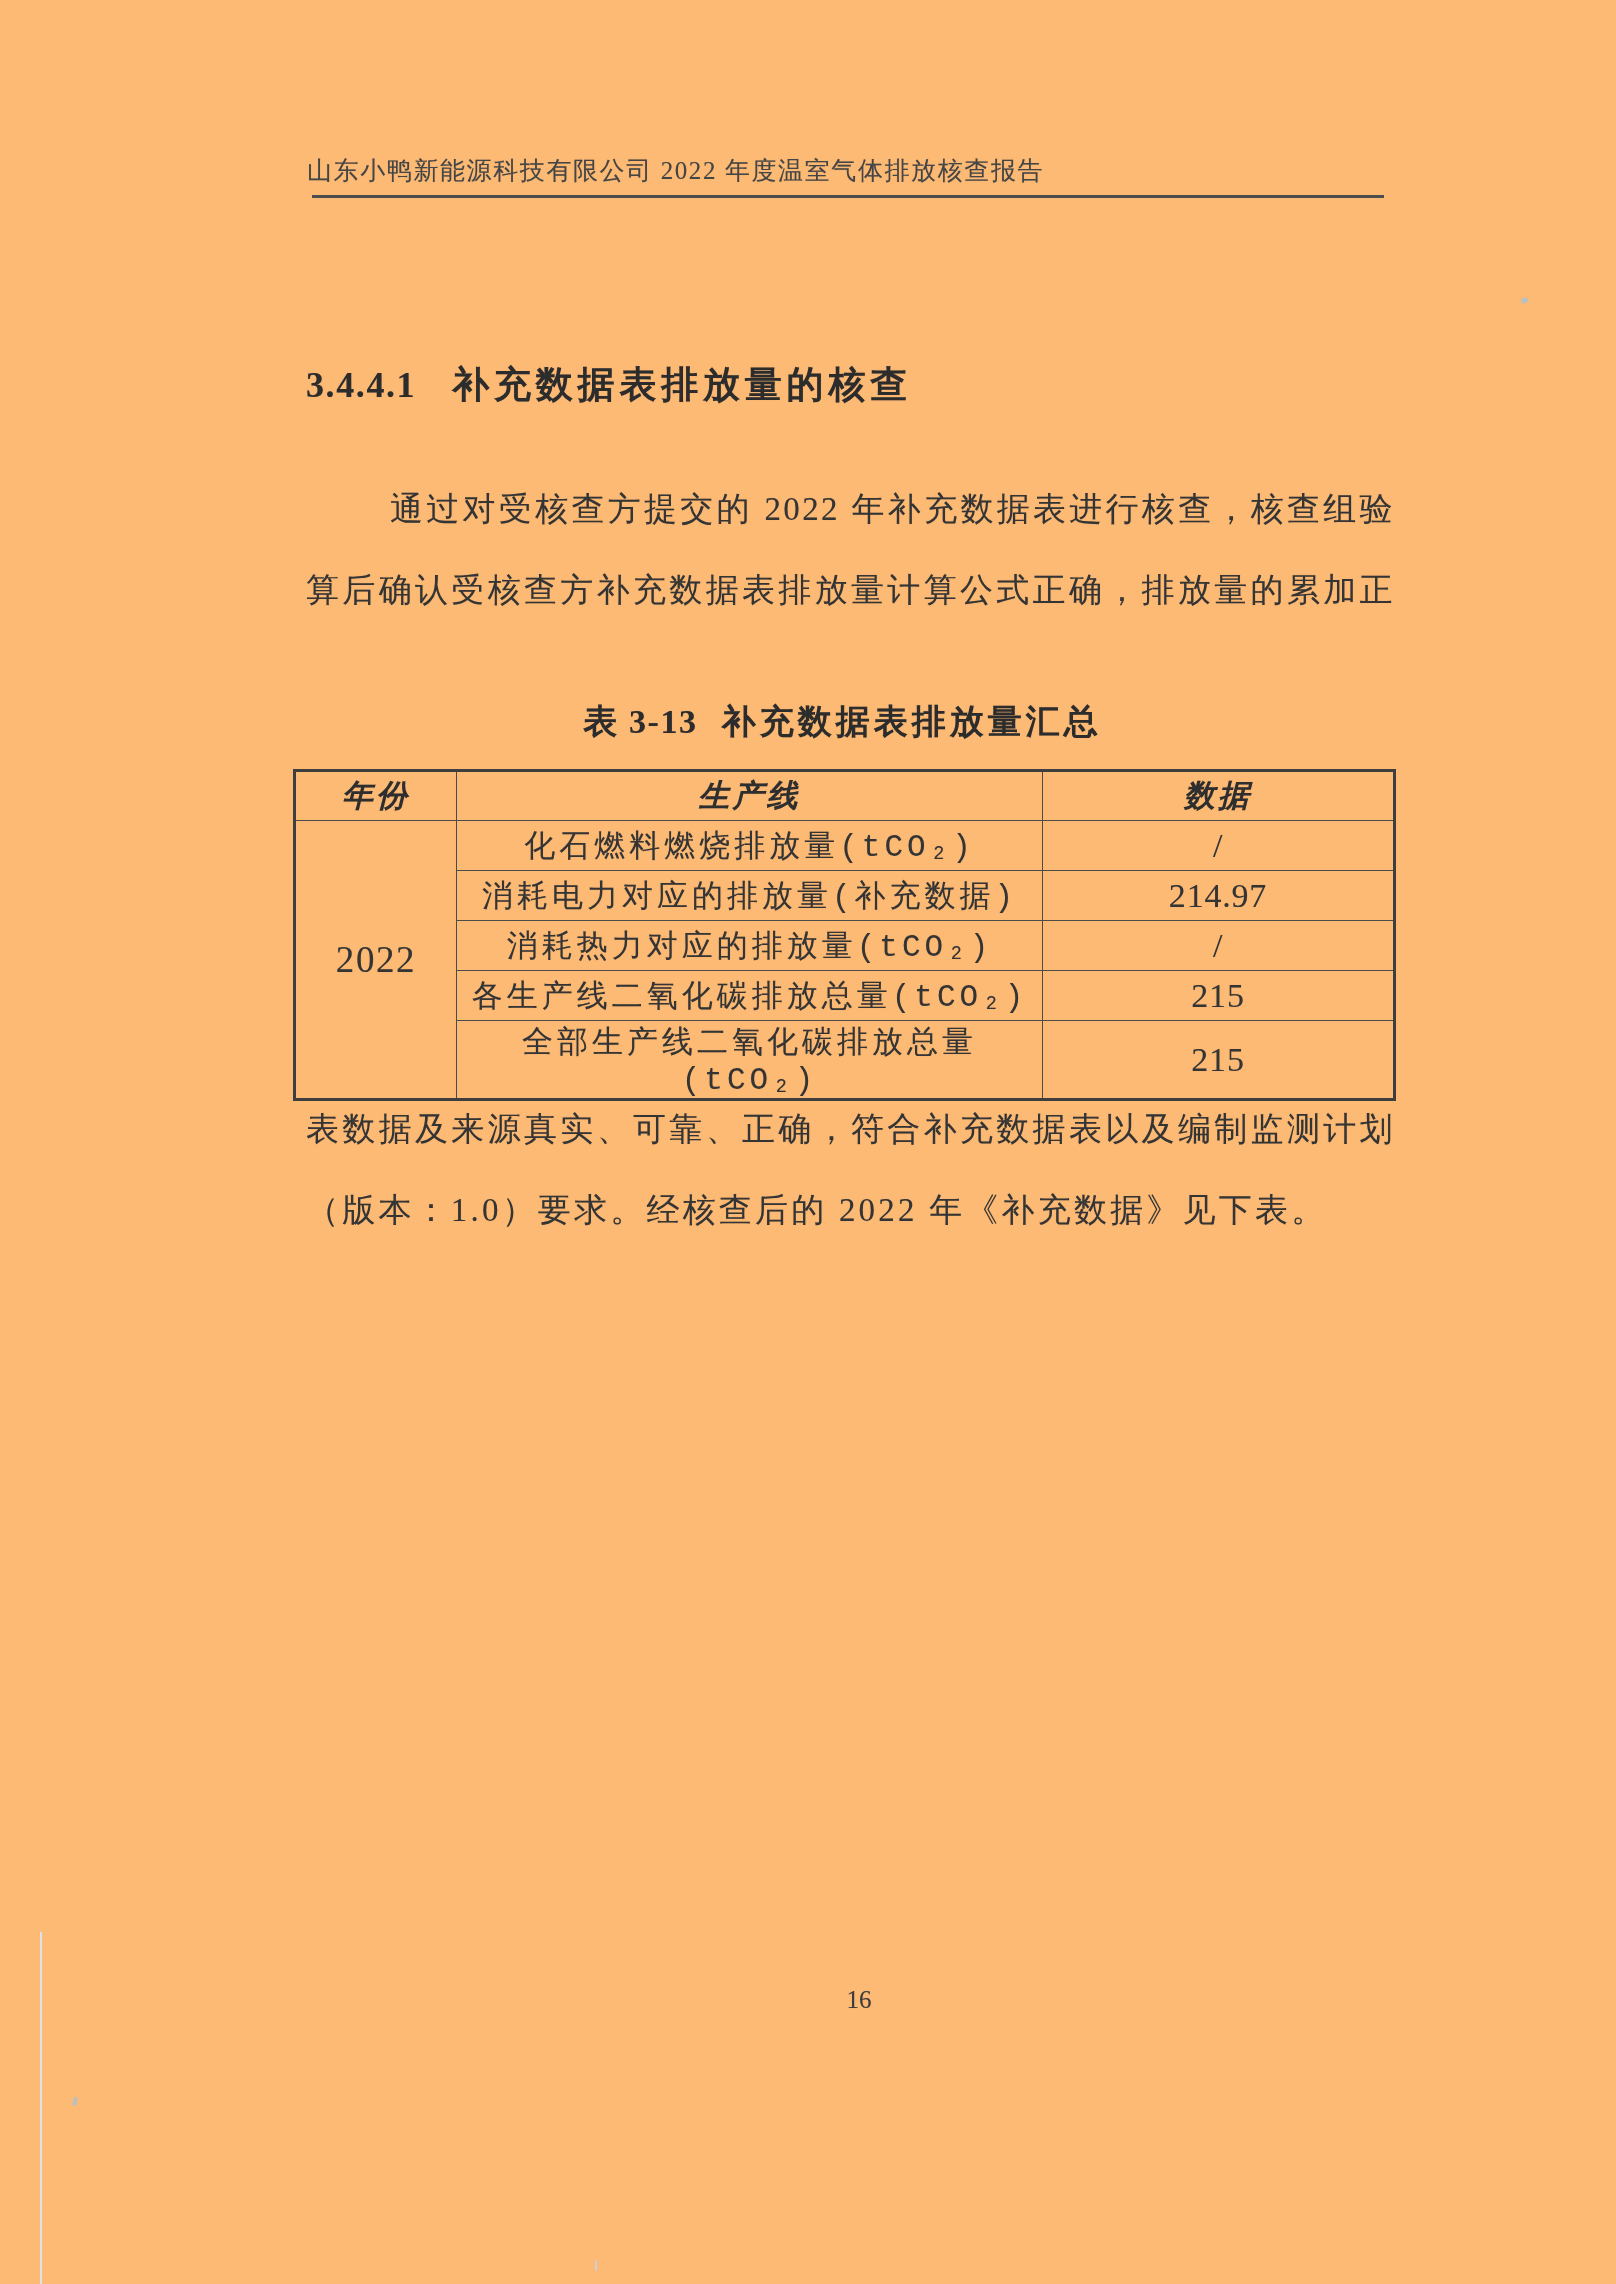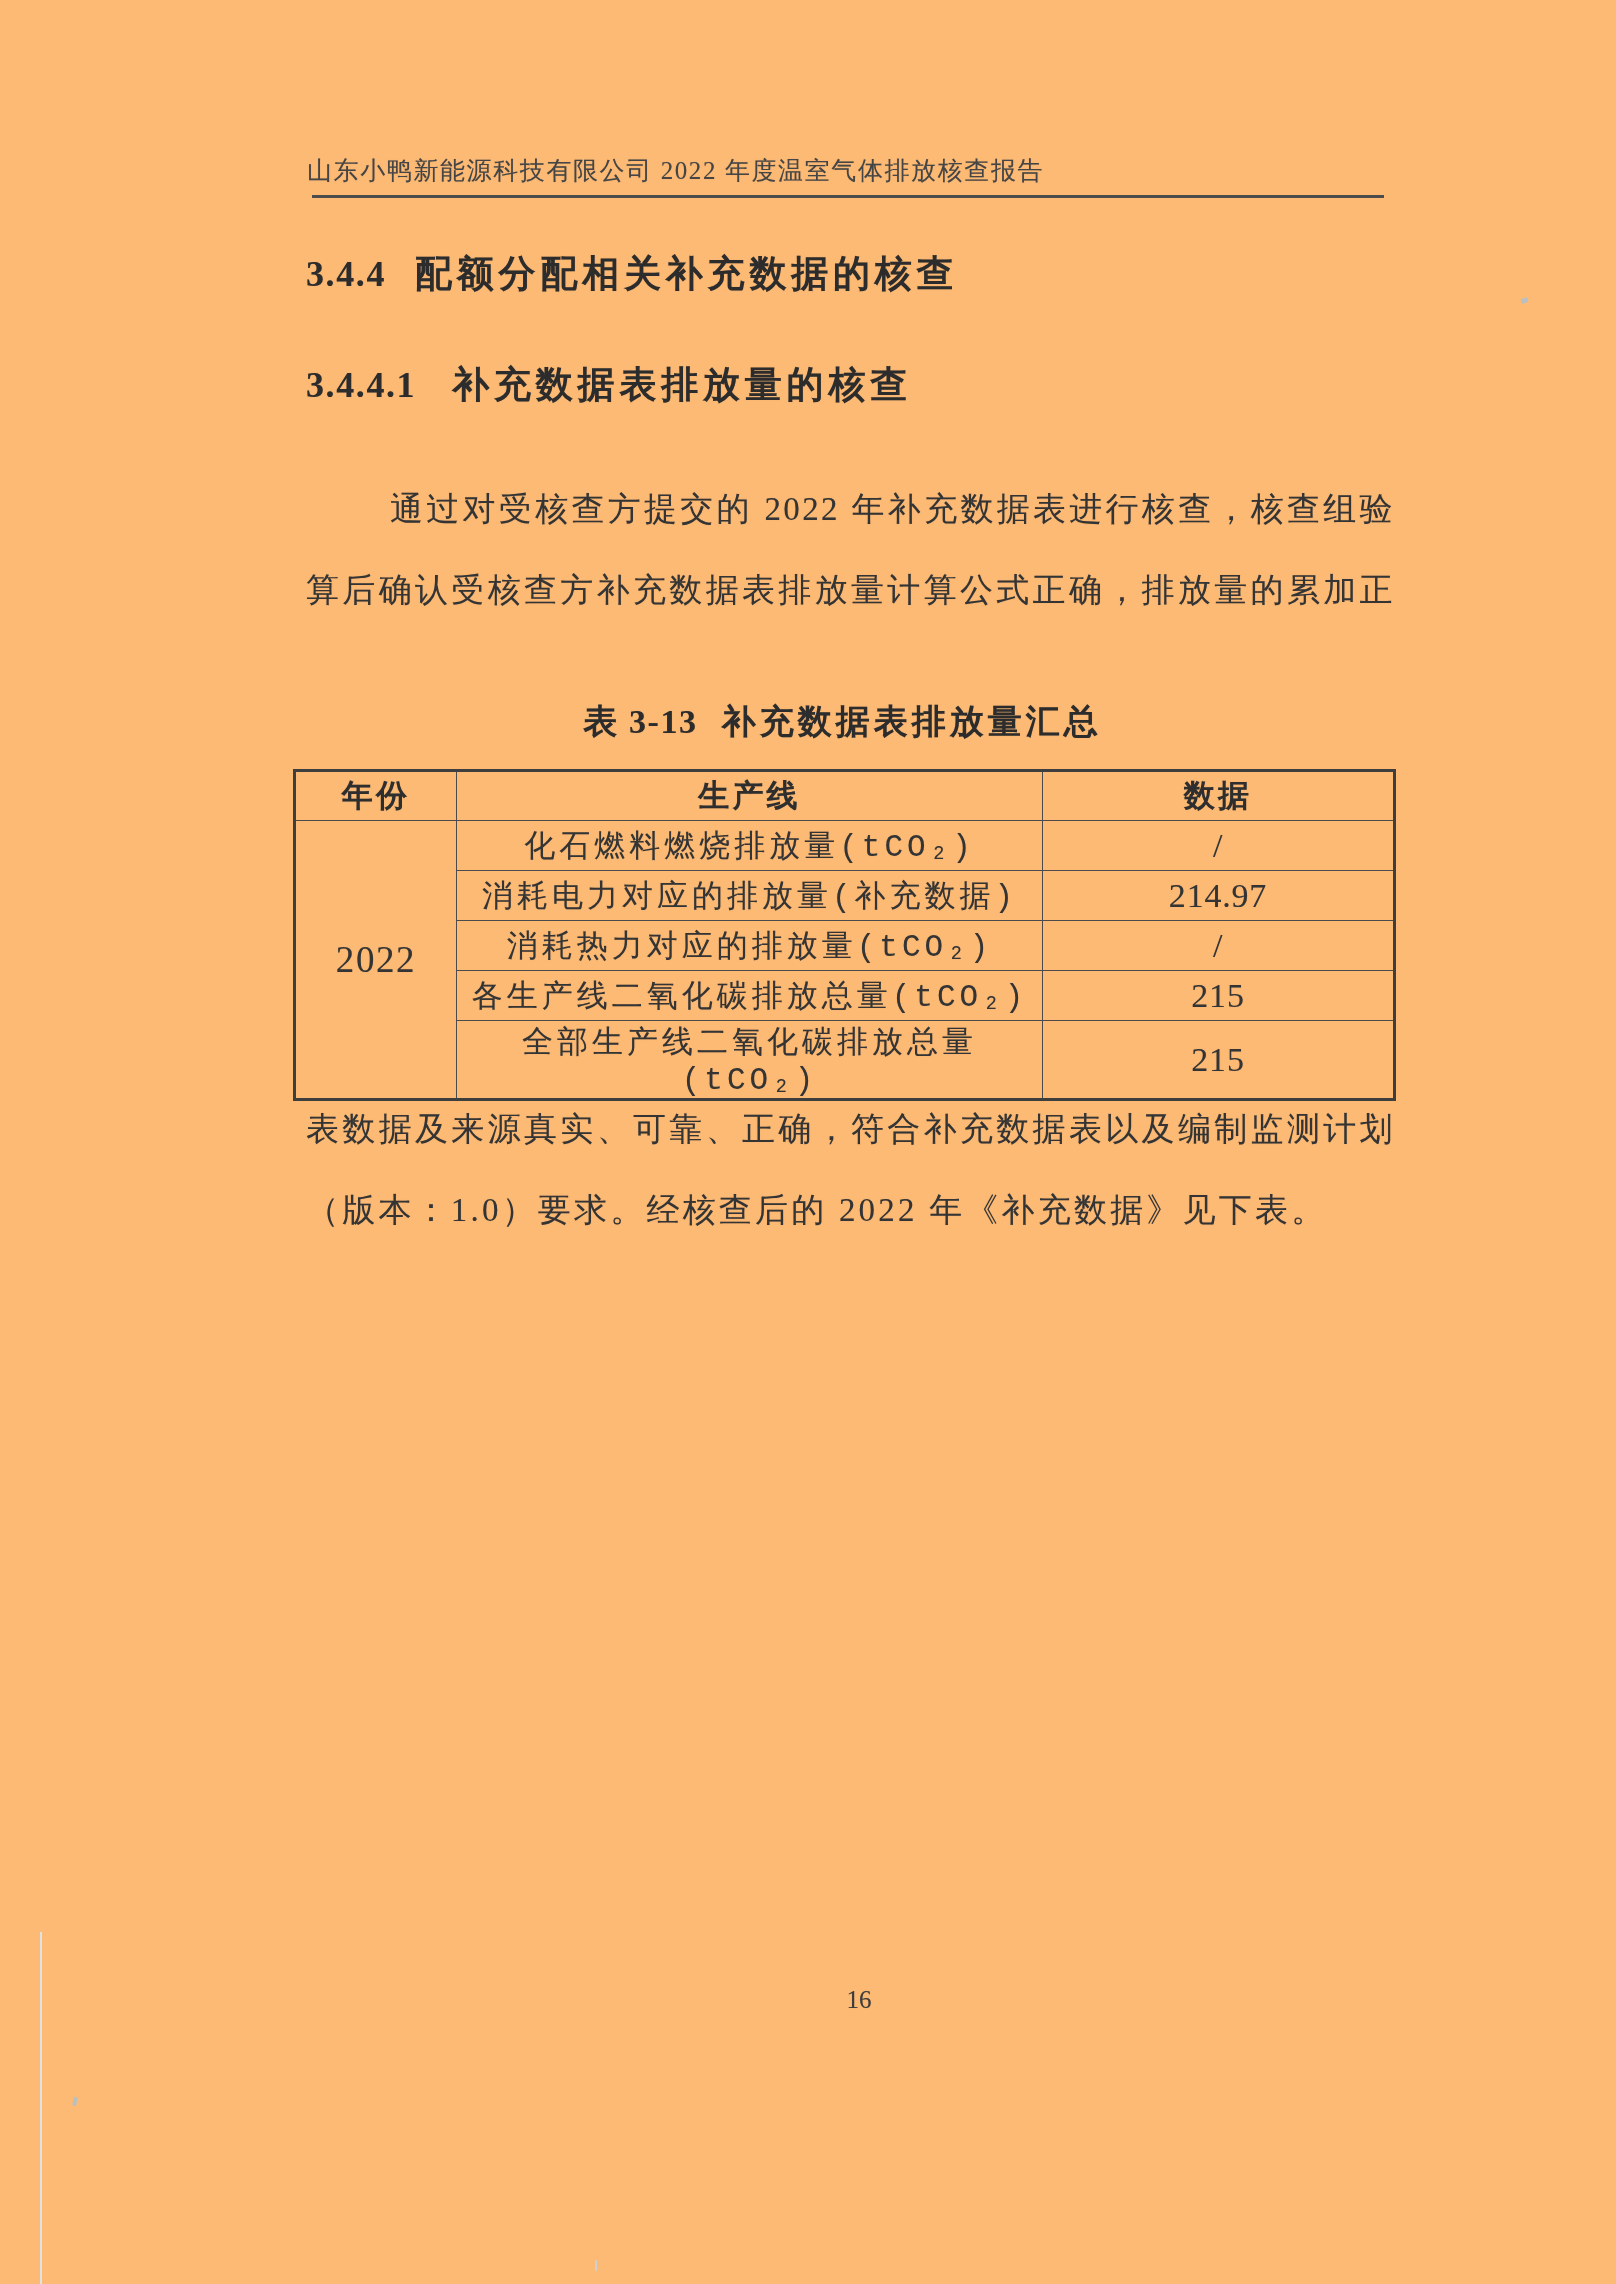--- a/index.html
+++ b/index.html
@@ -126,20 +126,21 @@
     padding: 0;
     color: #343434;
   }
   .data-table th {
     height: 48px;
     font-family: "Liberation Sans", "DejaVu Sans", sans-serif;
     font-weight: bold;
     font-size: 31px;
     letter-spacing: 3.2px;
     color: #2e2e2e;
+    font-style: italic;
   }
   .data-table td { height: 49px; }
   td.cell-name {
     font-family: Liberation Mono, monospace;
     font-size: 31px;
     letter-spacing: 4px;
   }
   td.cell-value {
     font-family: "Liberation Serif", "DejaVu Serif", serif;
     font-size: 34px;
@@ -175,23 +176,20 @@
   .speck-c { left: 1521px; top: 298px; width: 7.3px;  height: 4.8px;  transform: rotate(-20deg); }
 </style>
 </head>
 <body>
 
 <div class="page">
 
   <div class="running-header-text">山东小鸭新能源科技有限公司 2022 年度温室气体排放核查报告</div>
   <div class="header-rule"></div>
 
-  <div class="heading h1">
-    <span class="h-num">3.4.4</span><span class="h-title">配额分配相关补充数据的核查</span>
-  </div>
 
   <div class="heading h2">
     <span class="h-num">3.4.4.1</span><span class="h-title">补充数据表排放量的核查</span>
   </div>
 
   <section class="para para-1">
     <div class="pline just indent">通过对受核查方提交的 2022 年补充数据表进行核查，核查组验</div>
     <div class="pline just">算后确认受核查方补充数据表排放量计算公式正确，排放量的累加正</div>
   </section>
 

